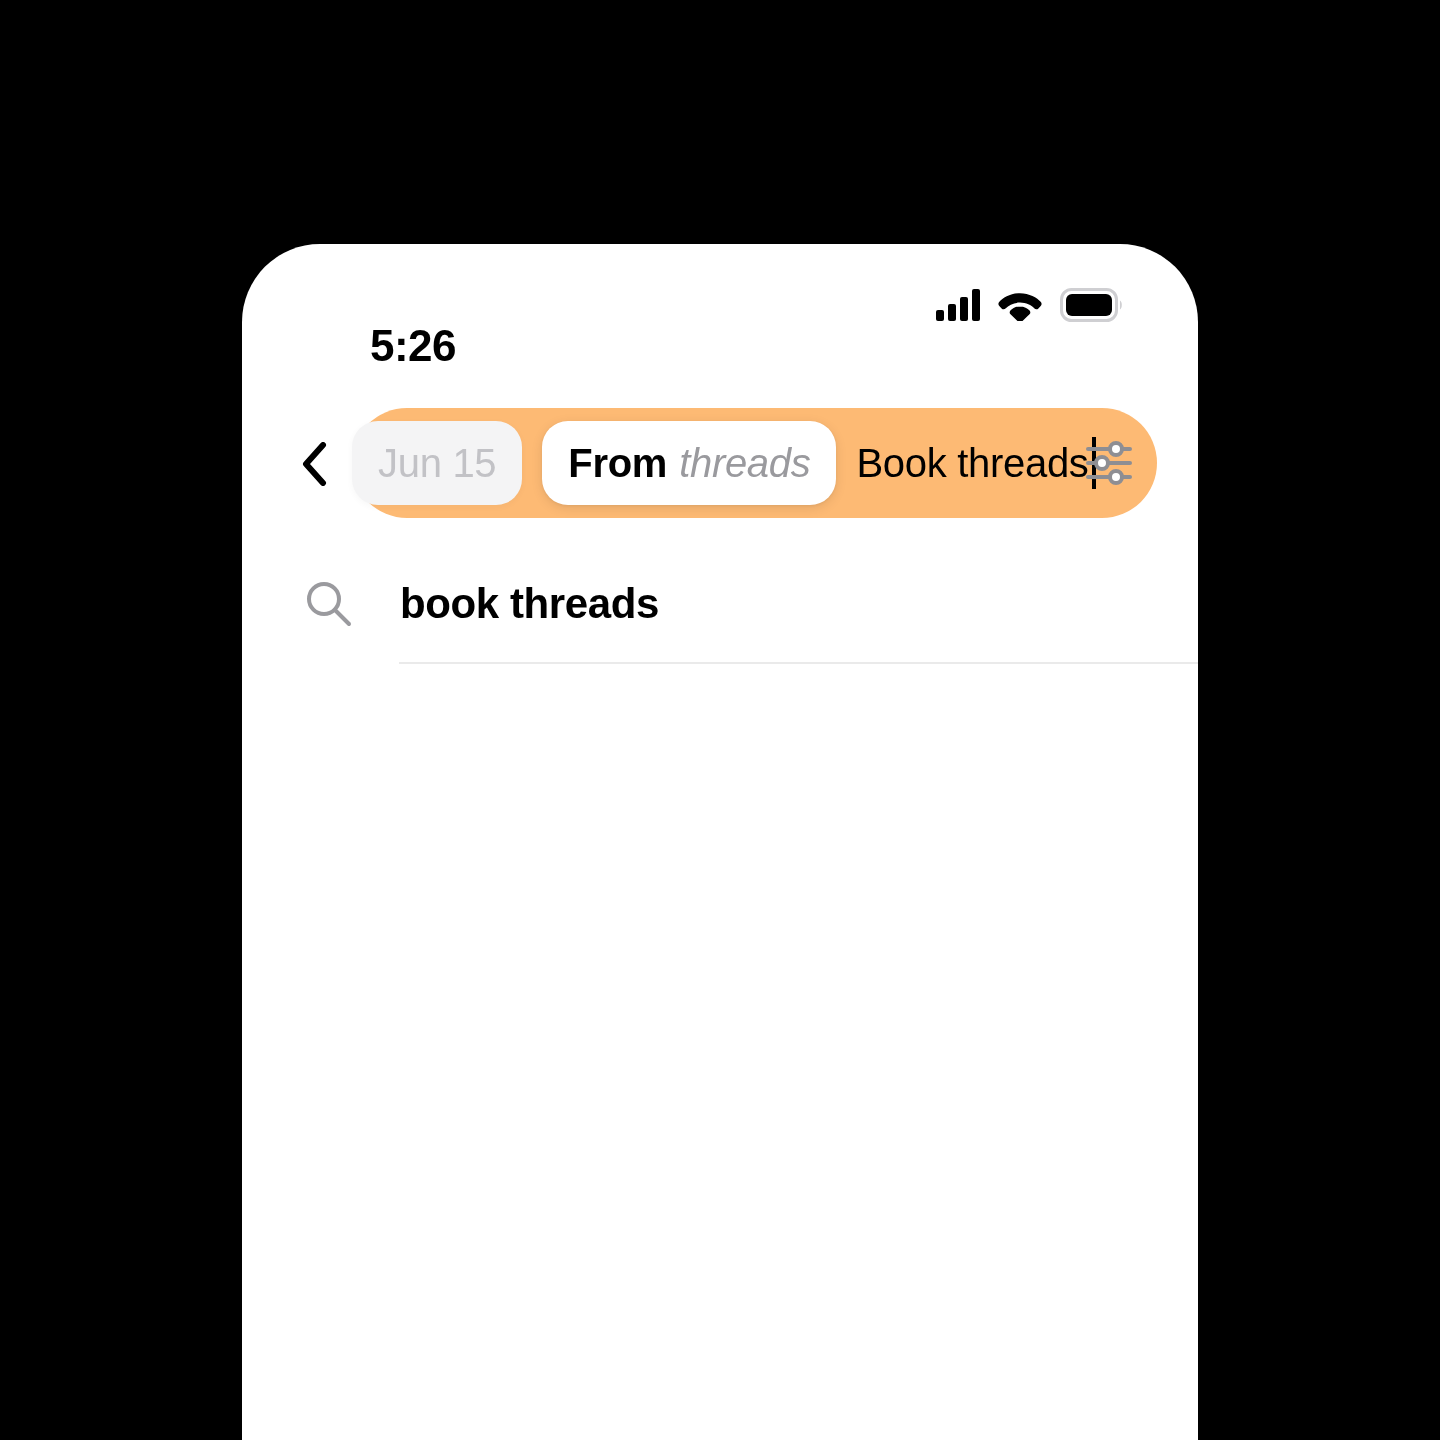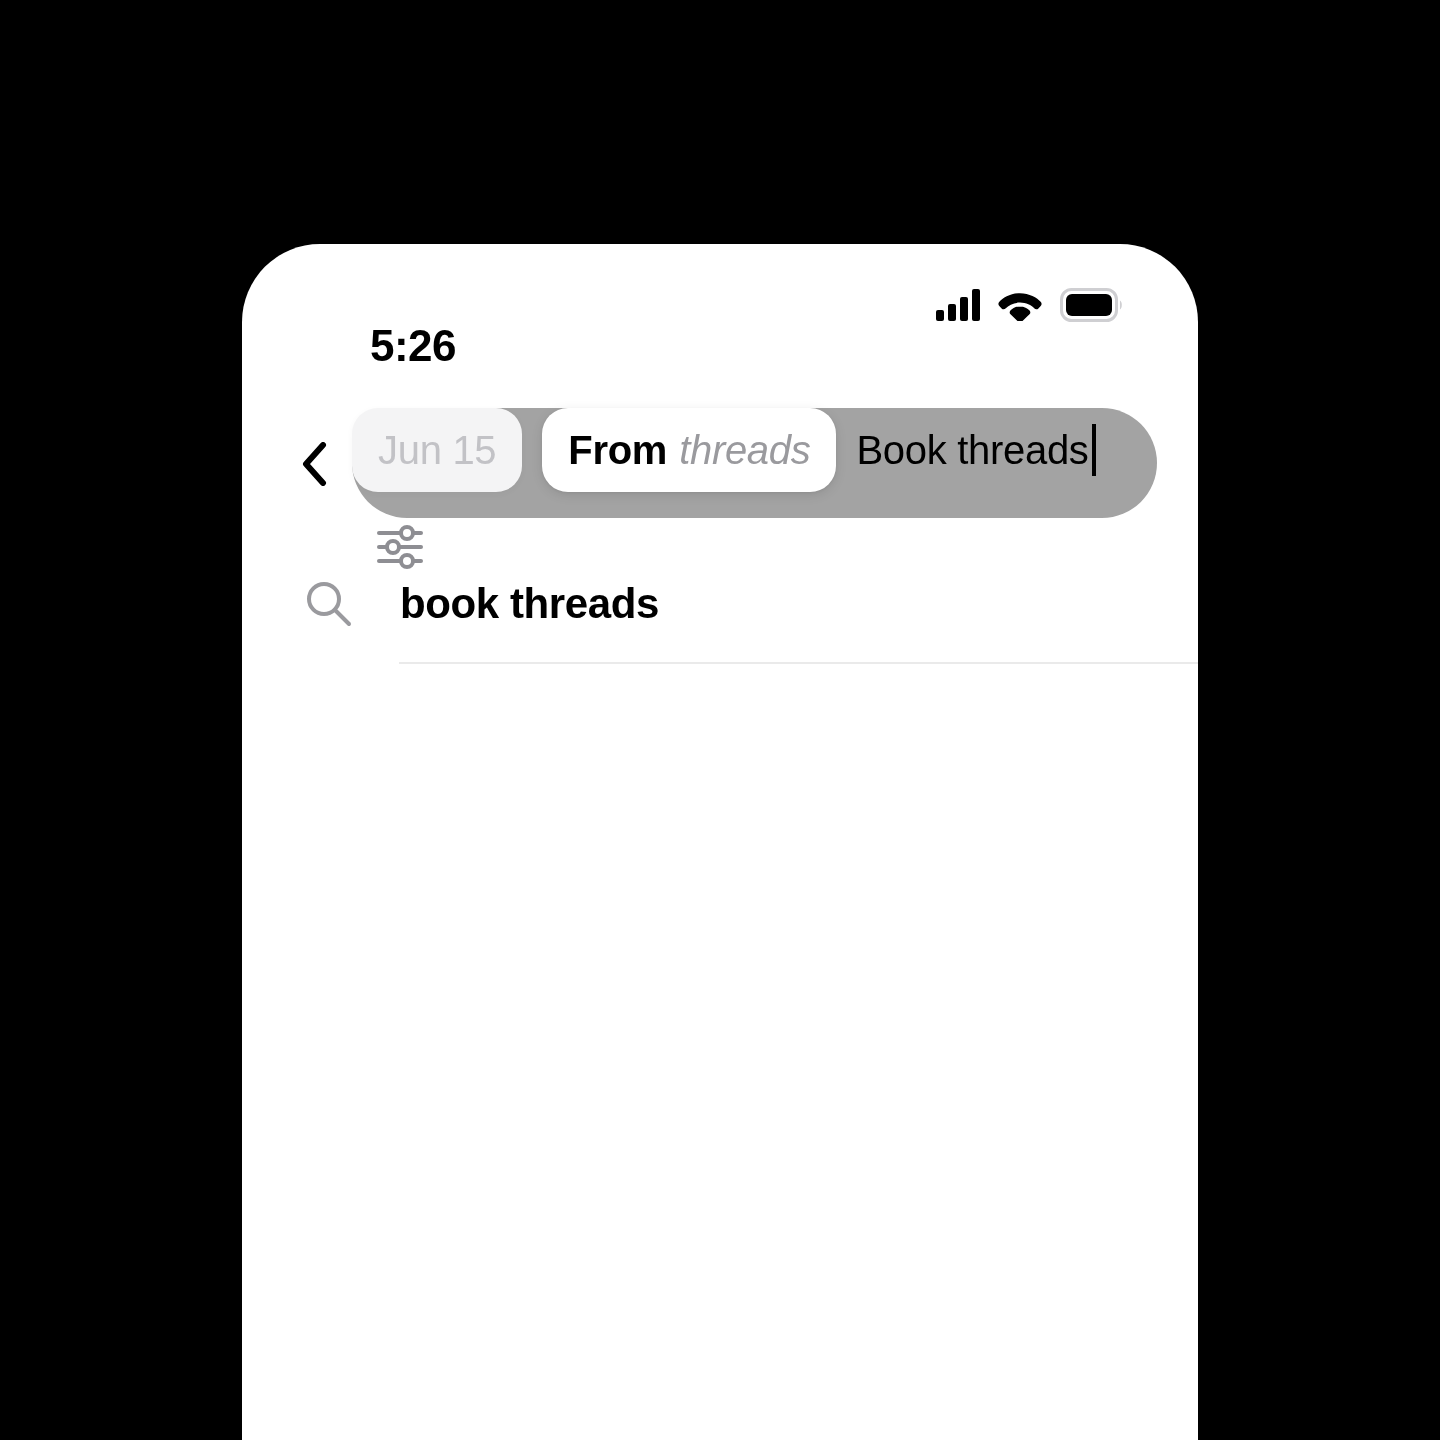--- a/index.html
+++ b/index.html
@@ -105,27 +105,26 @@
     height: 44px;
     display: block;
   }
 
   .search-field {
     position: absolute;
     left: 110px;
     top: 0px;
     width: 805px;
     height: 110px;
-    background: #a3a3a3;
+    background: #fdba74;
     border-radius: 55px;
     display: flex;
-    align-items: flex-start;
+    align-items: flex-end;
     padding: 0;
     box-sizing: border-box;
-    flex-direction: column;
   }
 
   .chips-and-text {
     display: flex;
     align-items: center;
     flex: 1 1 auto;
     min-width: 0;
     height: 100%;
     padding-left: 0px;
   }

